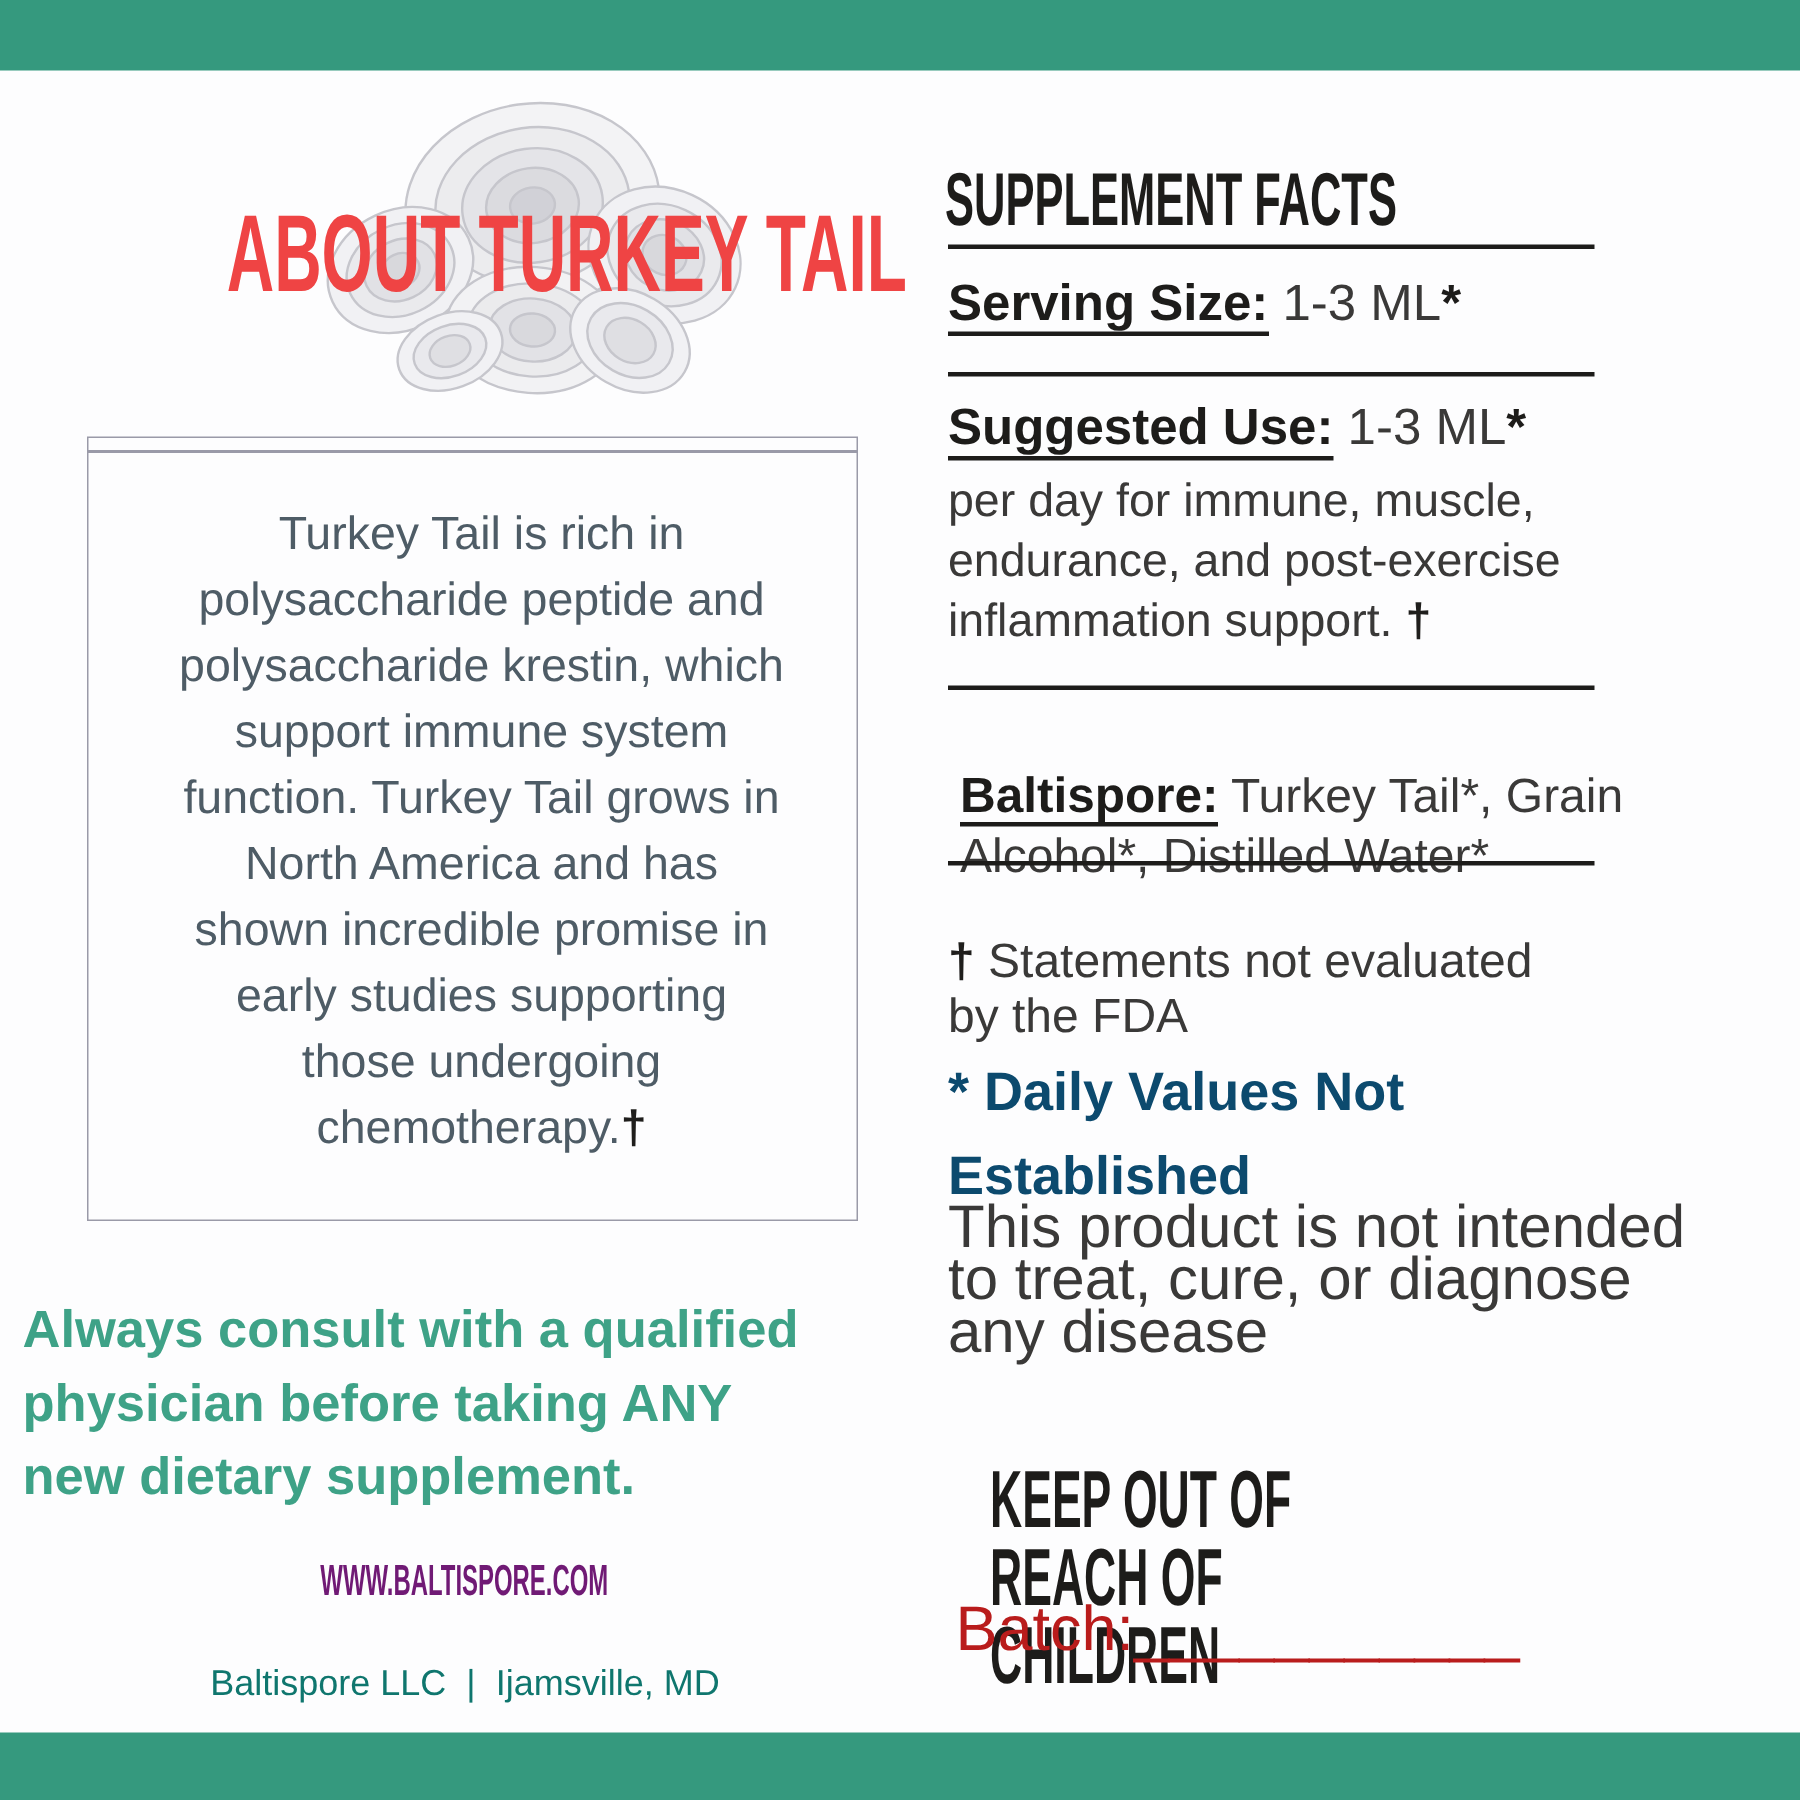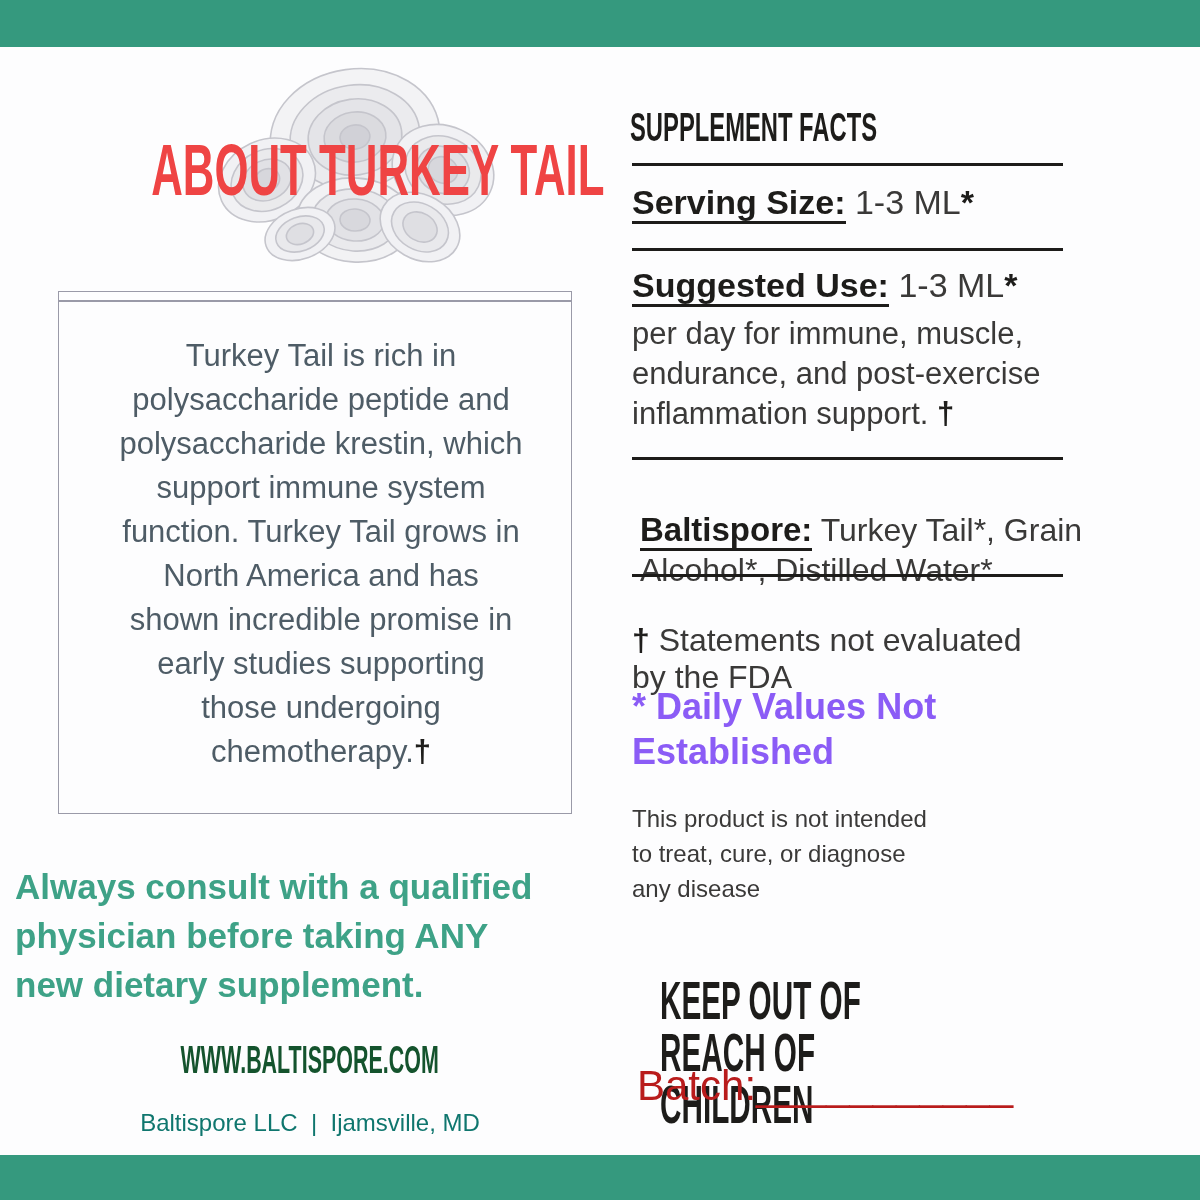--- a/index.html
+++ b/index.html
@@ -29,38 +29,38 @@
     text-align:center;white-space:pre-line;
     font-size:31px;line-height:44px;color:#4E5C66;
   }
   .dagger{font-weight:700;color:#1F1E1C;}
   .consult{
     left:15px;top:862px;width:590px;white-space:pre-line;
     font-size:35px;line-height:49px;font-weight:600;color:#3EA287;
   }
   .website{
     left:10px;top:1038px;width:600px;text-align:center;
-    font-size:39px;font-weight:700;color:#14532d;
+    font-size:29px;font-weight:700;color:#701a75;
   }
   .website > span{transform:scaleX(0.55);transform-origin:center;}
   .company{
     left:10px;top:1084px;width:600px;text-align:center;
     font-size:24px;color:#0f766e;margin-top:25px;
   }
   
-  .sf-heading{left:630px;top:104px;font-size:41px;font-weight:700;color:#1D1C1A;}
+  .sf-heading{left:630px;top:104px;font-size:50px;font-weight:700;color:#1D1C1A;}
   .sf-heading > span{transform:scaleX(0.58);transform-origin:left center;}
   .rule{left:632px;width:431px;height:3px;background:#1D1C1A;}
   .fact-line{font-size:34px;color:#3A3938;white-space:nowrap;}
   .fact-label{font-weight:700;color:#1D1C1A;border-bottom:3px solid #1D1C1A;padding-bottom:0;}
   .bold-mark{font-weight:700;color:#1D1C1A;}
   .light-lines{font-size:31px;line-height:40px;color:#3A3938;white-space:pre-line;}
   .fda-note{left:632px;top:622px;font-size:32px;line-height:37px;color:#3A3938;white-space:pre-line;}
-  .dv-note{left:632px;top:684px;font-size:36px;line-height:45px;font-weight:700;color:#8b5cf6;white-space:pre-line;}
-  .disclaimer{left:632px;top:801px;font-size:24px;line-height:35px;color:#3A3938;white-space:pre-line;}
+  .dv-note{left:632px;top:700px;font-size:36px;line-height:56px;font-weight:700;color:#0c4a6e;white-space:pre-line;}
+  .disclaimer{left:632px;top:801px;font-size:40px;line-height:35px;color:#3A3938;white-space:pre-line;}
   .keep-out{left:630px;top:922px;font-size:54px;line-height:52px;font-weight:700;color:#1D1C1A;white-space:pre;}
   .keep-out > span{transform:scaleX(0.55);transform-origin:left center;white-space:pre-line;}
   .batch{left:637px;top:1062px;font-size:42px;font-weight:400;color:#b91c1c;white-space:nowrap;}
 </style>
 </head>
 <body>
 
 <div class="abs bar" style="left:0;top:0;width:1200px;height:47px;"></div>
 <div class="abs bar" style="left:0;top:1155px;width:1200px;height:45px;"></div>
 

